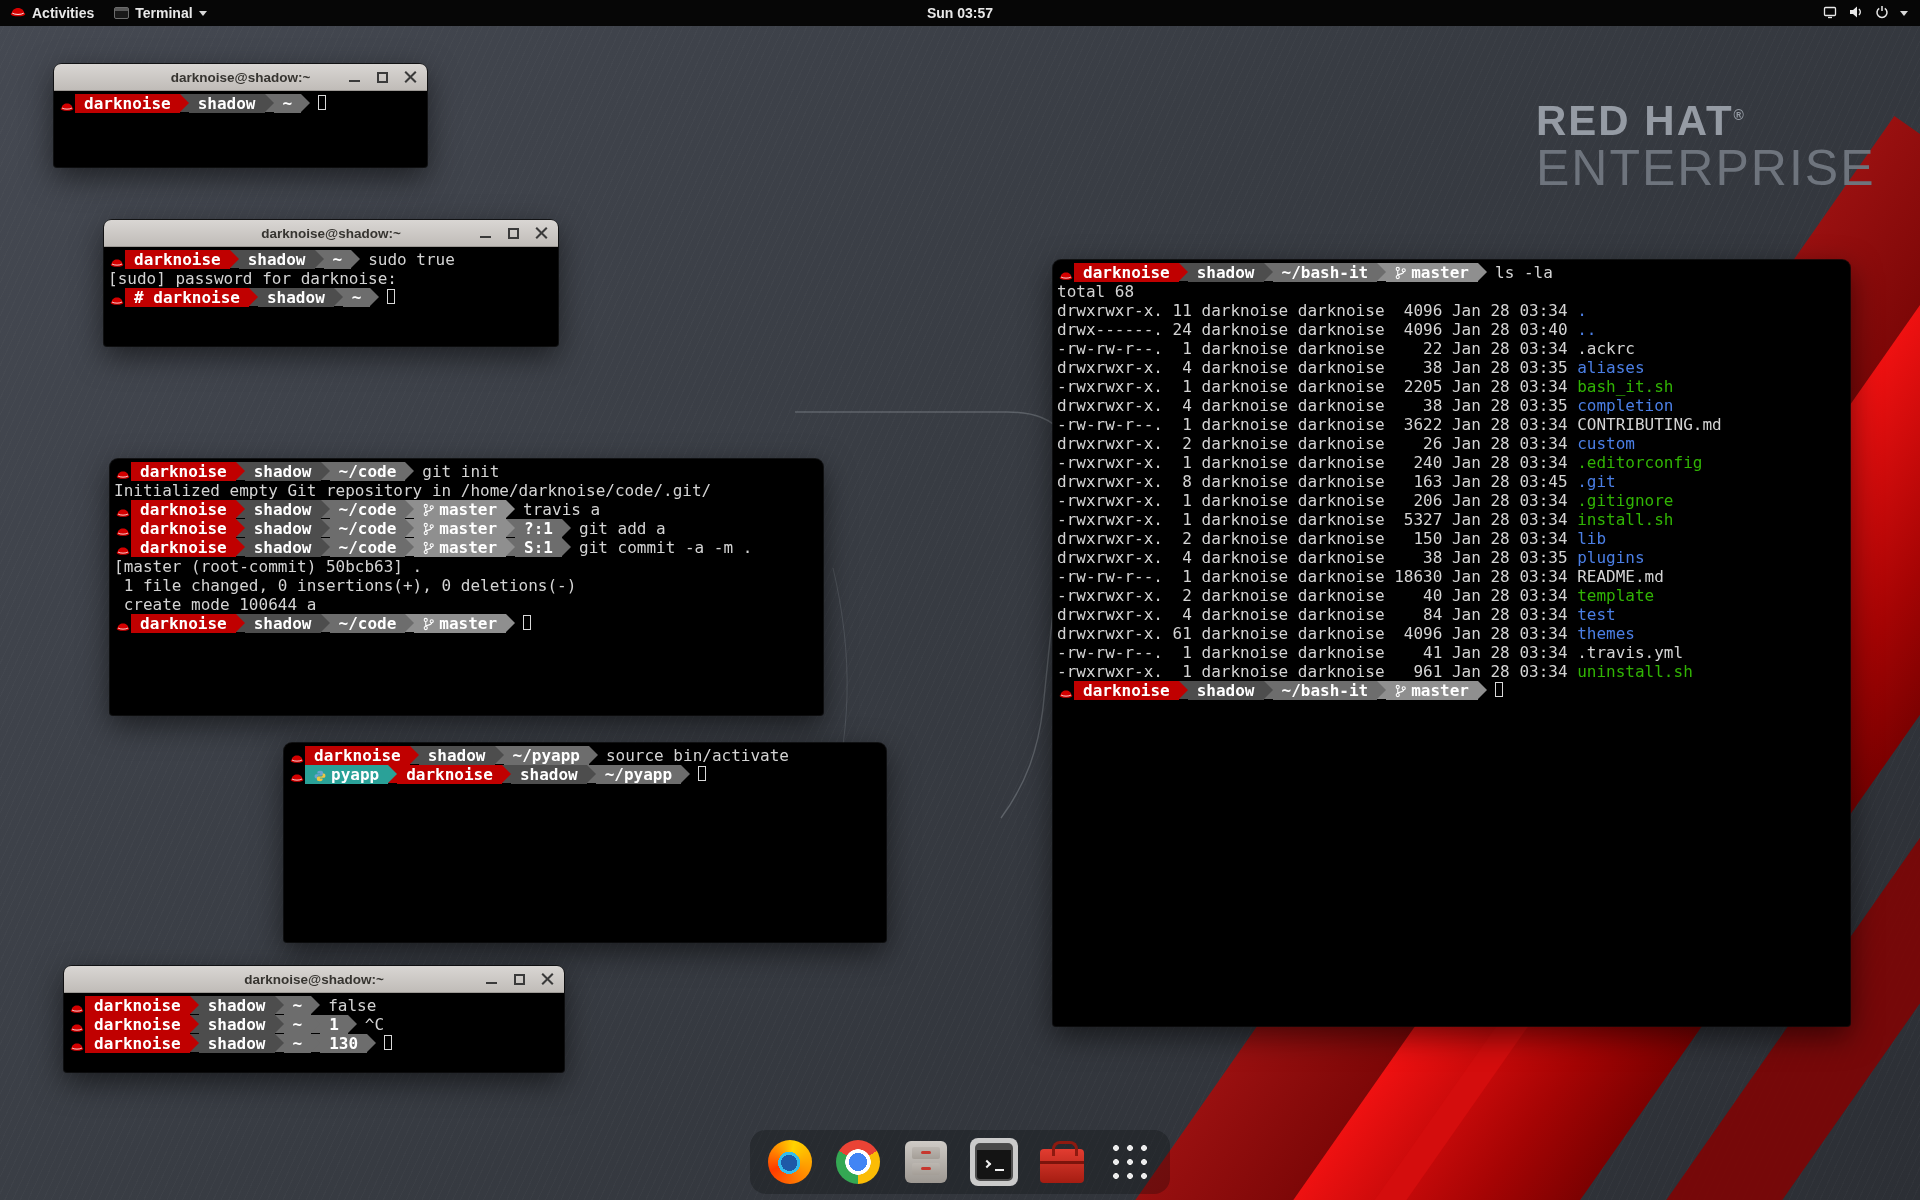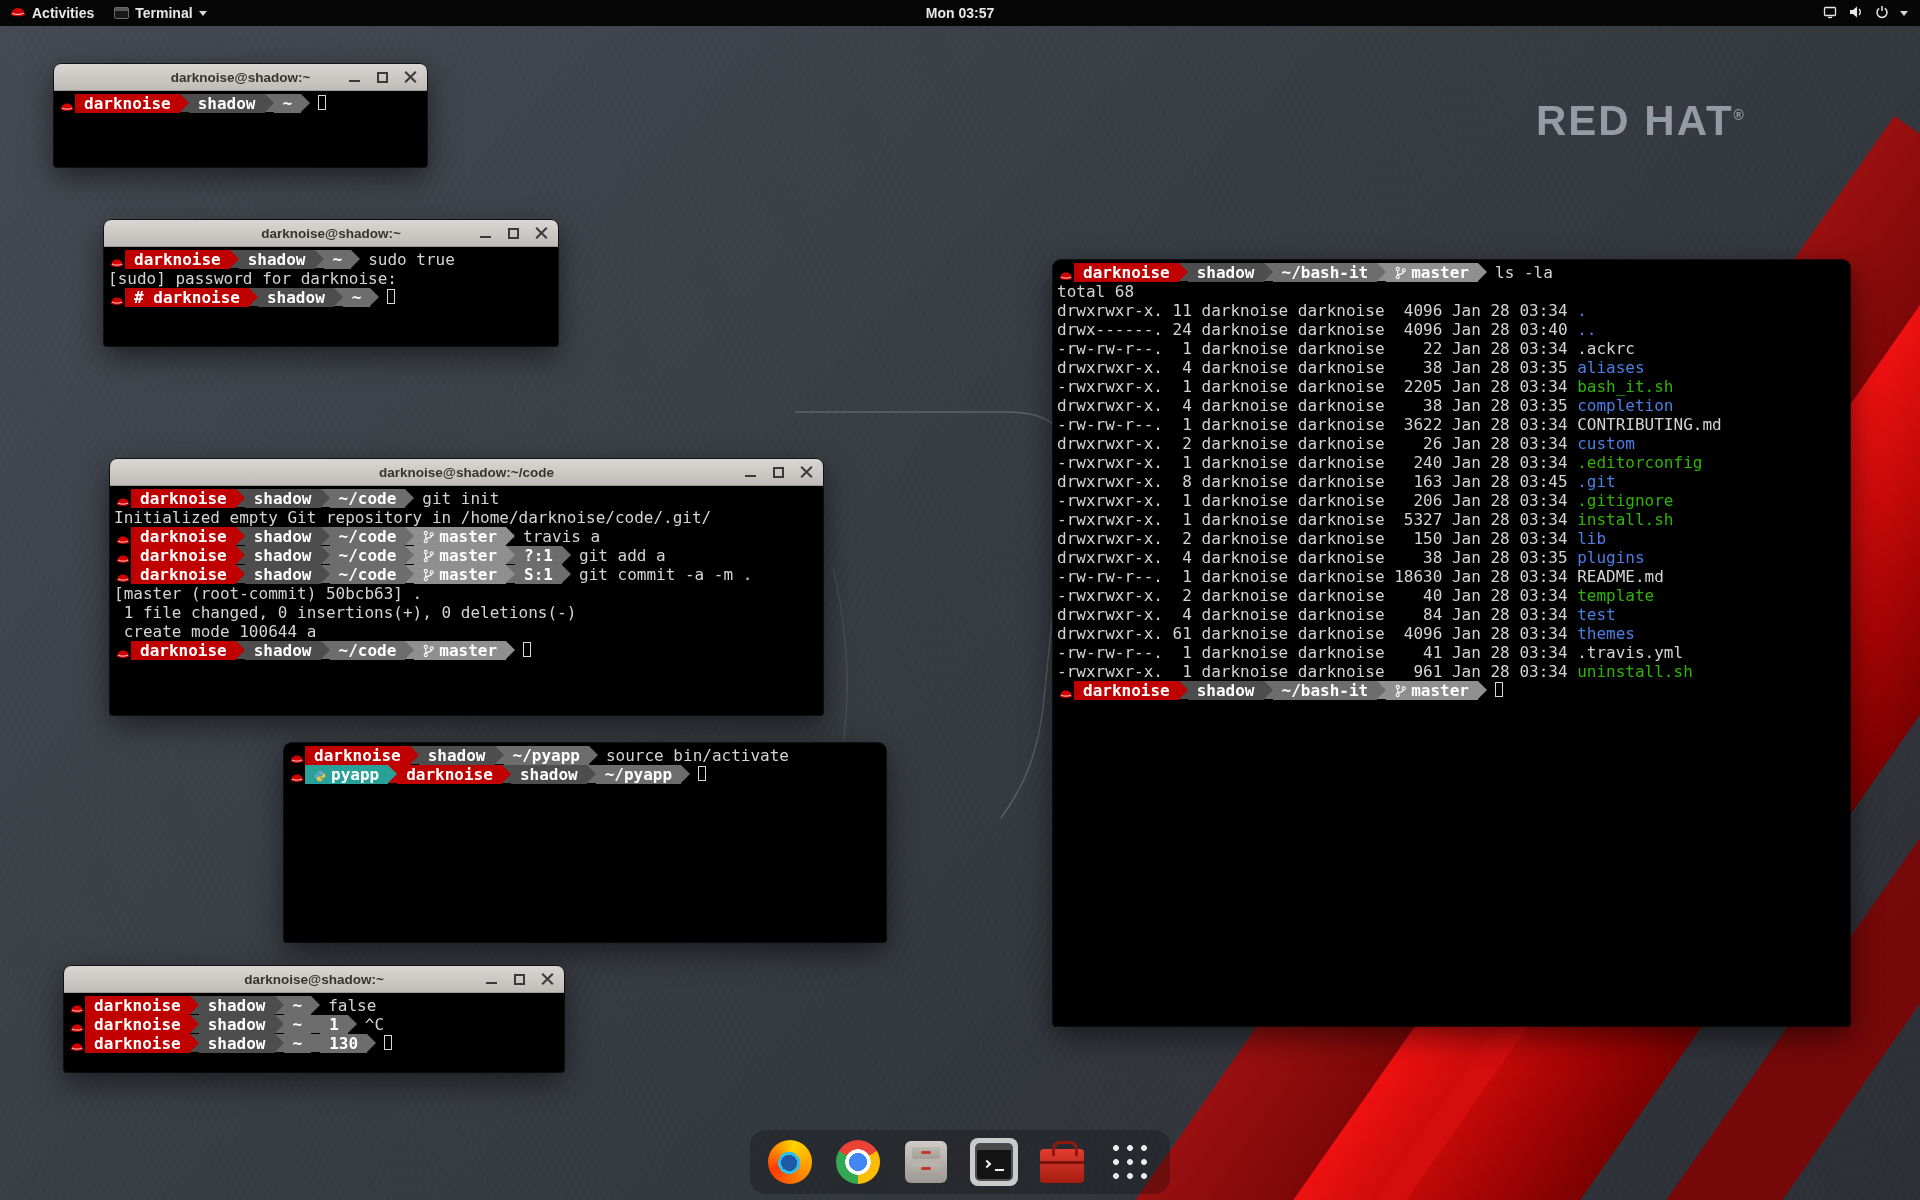--- a/index.html
+++ b/index.html
@@ -127,20 +127,21 @@
   <div class="redband" id="band1"></div>
   <div class="redband" id="band3"></div>
   <div class="redband" id="band4"></div>
   <svg class="wall-curves" width="340" height="430">
     <path d="M0 14 H212 C266 14 278 42 272 78 L248 310 C243 352 231 386 206 420" stroke="#9aa0a6" stroke-width="1.4" fill="none"></path>
     <path d="M38 170 C58 255 58 340 30 424" stroke="#9aa0a6" stroke-width="1" fill="none" opacity="0.6"></path>
   </svg>
 
   <div class="rh-logo">
     <div class="rh-line1"><span>RED HAT</span><span class="rh-reg">®</span></div>
+    <div class="rh-line2">ENTERPRISE</div>
   </div>
 </div>
 
 <div class="topbar">
   <div class="tb-left">
     <div class="tb-item">
       <span>
         <svg width="16" height="12" viewBox="0 0 14 10">
             <path d="M1.5 6.5 C1.5 3.4 4 1.4 7 1.4 C10 1.4 12.5 3.4 12.5 6.5" fill="#d40000"></path>
             <ellipse cx="7" cy="6.8" rx="6.4" ry="2" fill="#d40000"></ellipse>
@@ -148,21 +149,21 @@
           </svg>
       </span>
       <span>Activities</span>
     </div>
     <div class="tb-item">
       <span class="mini-term"></span>
       <span>Terminal</span>
       <span class="caret"></span>
     </div>
   </div>
-  <div class="tb-clock">Mon 03:57</div>
+  <div class="tb-clock">Sun 03:57</div>
   <div class="tb-right">
     <span>
       <svg width="16" height="16" viewBox="0 0 16 16">
           <rect x="2.5" y="3.5" width="11" height="8" rx="1" stroke="#e8e8e8" fill="none" stroke-width="1.3"></rect>
           <path d="M6 13.5h4" stroke="#e8e8e8" stroke-width="1.3"></path>
         </svg>
     </span>
     <span>
       <svg width="16" height="16" viewBox="0 0 16 16">
           <path d="M2 6h3l4-3.5v11L5 10H2z" fill="#e8e8e8"></path>
@@ -209,28 +210,20 @@
             <ellipse cx="7" cy="6.8" rx="6.4" ry="2" fill="#d40000"></ellipse>
             <path d="M2 6 C4 7.5 10 7.5 12 6" stroke="#fff" stroke-width="0.8" fill="none"></path>
           </svg></span><span class="seg" style="background: rgb(192, 0, 0); color: rgb(255, 255, 255);">darknoise</span><span class="arrow" style="border-left-color: rgb(192, 0, 0); background-color: rgb(77, 77, 77);"></span><span class="seg" style="background: rgb(77, 77, 77); color: rgb(255, 255, 255);">shadow</span><span class="arrow" style="border-left-color: rgb(77, 77, 77); background-color: rgb(109, 109, 109);"></span><span class="seg" style="background: rgb(109, 109, 109); color: rgb(255, 255, 255);">~</span><span class="arrow" style="border-left-color: rgb(109, 109, 109); background-color: transparent;"></span><span class="cmd">sudo true</span></div><div class="line"><span>[sudo] password for darknoise:</span></div><div class="line"><span class="hat"><svg width="14" height="10" viewBox="0 0 14 10">
             <path d="M1.5 6.5 C1.5 3.4 4 1.4 7 1.4 C10 1.4 12.5 3.4 12.5 6.5" fill="#d40000"></path>
             <ellipse cx="7" cy="6.8" rx="6.4" ry="2" fill="#d40000"></ellipse>
             <path d="M2 6 C4 7.5 10 7.5 12 6" stroke="#fff" stroke-width="0.8" fill="none"></path>
           </svg></span><span class="seg" style="background: rgb(192, 0, 0); color: rgb(255, 255, 255);"># darknoise</span><span class="arrow" style="border-left-color: rgb(192, 0, 0); background-color: rgb(77, 77, 77);"></span><span class="seg" style="background: rgb(77, 77, 77); color: rgb(255, 255, 255);">shadow</span><span class="arrow" style="border-left-color: rgb(77, 77, 77); background-color: rgb(109, 109, 109);"></span><span class="seg" style="background: rgb(109, 109, 109); color: rgb(255, 255, 255);">~</span><span class="arrow" style="border-left-color: rgb(109, 109, 109); background-color: transparent;"></span><span class="cursor"></span></div></div>
 </div>
 
 <div class="window" id="win2" style="left:110px;top:459px;width:713px;height:256px">
-  <div class="titlebar">
-    <span class="wtitle">darknoise@shadow:~/code</span>
-    <span class="wbtns">
-      <span class="wbtn min"></span>
-      <span class="wbtn max"></span>
-      <span class="wbtn close"></span>
-    </span>
-  </div>
   <div class="term"><div class="line"><span class="hat"><svg width="14" height="10" viewBox="0 0 14 10">
             <path d="M1.5 6.5 C1.5 3.4 4 1.4 7 1.4 C10 1.4 12.5 3.4 12.5 6.5" fill="#d40000"></path>
             <ellipse cx="7" cy="6.8" rx="6.4" ry="2" fill="#d40000"></ellipse>
             <path d="M2 6 C4 7.5 10 7.5 12 6" stroke="#fff" stroke-width="0.8" fill="none"></path>
           </svg></span><span class="seg" style="background: rgb(192, 0, 0); color: rgb(255, 255, 255);">darknoise</span><span class="arrow" style="border-left-color: rgb(192, 0, 0); background-color: rgb(77, 77, 77);"></span><span class="seg" style="background: rgb(77, 77, 77); color: rgb(255, 255, 255);">shadow</span><span class="arrow" style="border-left-color: rgb(77, 77, 77); background-color: rgb(109, 109, 109);"></span><span class="seg" style="background: rgb(109, 109, 109); color: rgb(255, 255, 255);">~/code</span><span class="arrow" style="border-left-color: rgb(109, 109, 109); background-color: transparent;"></span><span class="cmd">git init</span></div><div class="line"><span>Initialized empty Git repository in /home/darknoise/code/.git/</span></div><div class="line"><span class="hat"><svg width="14" height="10" viewBox="0 0 14 10">
             <path d="M1.5 6.5 C1.5 3.4 4 1.4 7 1.4 C10 1.4 12.5 3.4 12.5 6.5" fill="#d40000"></path>
             <ellipse cx="7" cy="6.8" rx="6.4" ry="2" fill="#d40000"></ellipse>
             <path d="M2 6 C4 7.5 10 7.5 12 6" stroke="#fff" stroke-width="0.8" fill="none"></path>
           </svg></span><span class="seg" style="background: rgb(192, 0, 0); color: rgb(255, 255, 255);">darknoise</span><span class="arrow" style="border-left-color: rgb(192, 0, 0); background-color: rgb(77, 77, 77);"></span><span class="seg" style="background: rgb(77, 77, 77); color: rgb(255, 255, 255);">shadow</span><span class="arrow" style="border-left-color: rgb(77, 77, 77); background-color: rgb(109, 109, 109);"></span><span class="seg" style="background: rgb(109, 109, 109); color: rgb(255, 255, 255);">~/code</span><span class="arrow" style="border-left-color: rgb(109, 109, 109); background-color: rgb(143, 143, 143);"></span><span class="seg" style="background: rgb(143, 143, 143); color: rgb(255, 255, 255);"><span class="seg-icon"><svg width="11" height="14" viewBox="0 0 12 14">
               <circle cx="3" cy="2.6" r="1.7" fill="none" stroke="currentColor" stroke-width="1.2"></circle>

